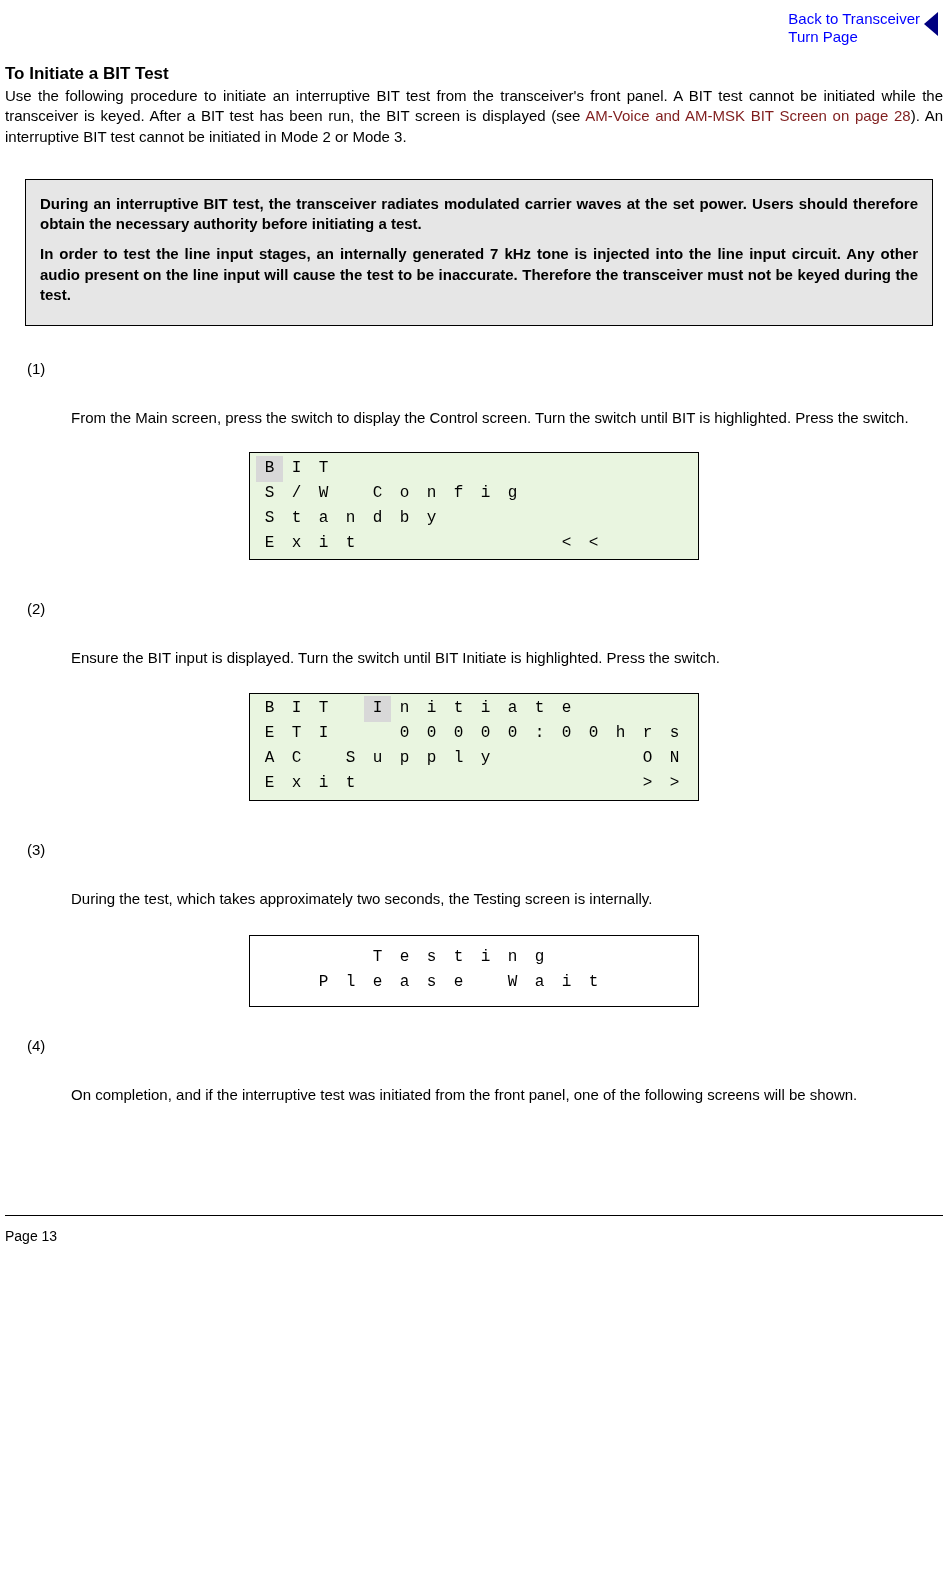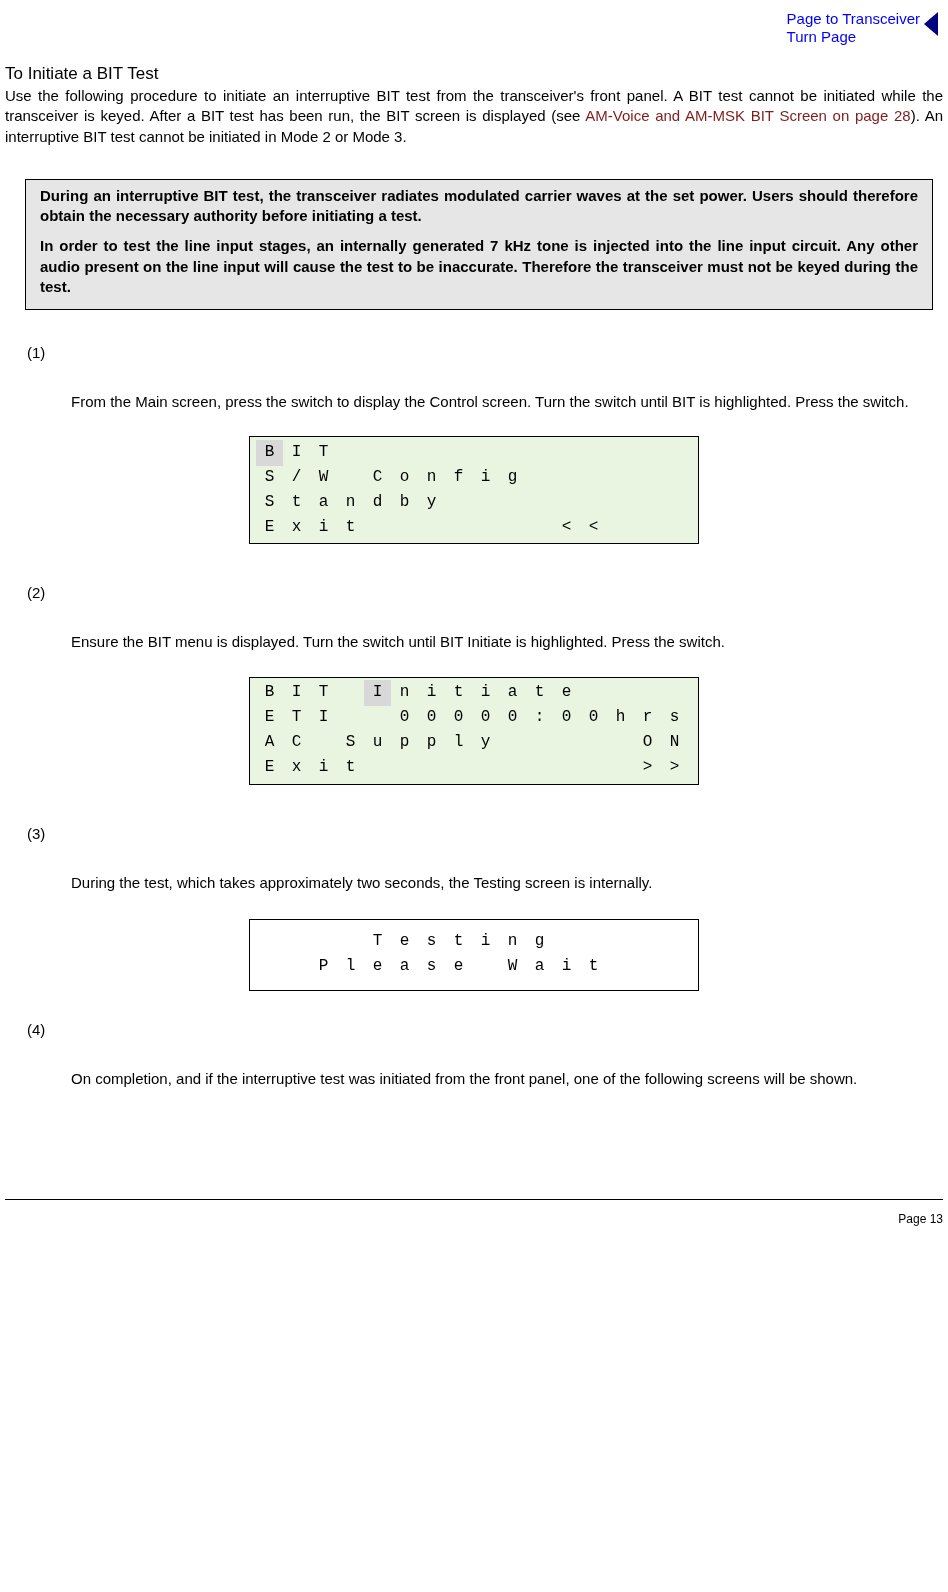--- a/index.html
+++ b/index.html
@@ -31,35 +31,35 @@
     margin-right: 4px;
   }
   .back-triangle {
     width: 0; height: 0;
     border-top: 12px solid transparent;
     border-bottom: 12px solid transparent;
     border-right: 14px solid #000080;
     margin-top: 2px;
   }
   .heading {
-    font-weight: normal;
+    font-weight: bold;
     font-size: 17px;
     margin-top: 18px;
     margin-bottom: 2px;
   }
   .body-text {
     text-align: justify;
     line-height: 1.35;
   }
   .link-inline { color: #7f1d1d; }
   .note-box {
     border: 1.5px solid #000;
     background: #e6e6e6;
     margin: 32px 10px 34px 20px;
-    padding: 2px 14px;
+    padding: 10px 14px;
   }
   .note-box p {
     font-weight: bold;
     text-align: justify;
     margin: 4px 0 10px 0;
     line-height: 1.35;
   }
   .step {
     display: flex;
     margin: 0 0 18px 22px;
@@ -92,33 +92,33 @@
     background: #fff;
     margin: 26px auto 30px auto;
     font-family: "Courier New", monospace;
     font-size: 16px;
     line-height: 1.6;
     padding: 10px 0;
   }
   .footer {
     border-top: 1px solid #000;
     margin-top: 110px;
-    text-align: right;
+    text-align: left;
     padding: 12px 0 14px 0;
-    font-size: 12px;
+    font-size: 14px;
   }
 </style>
 </head>
 <body>
 
 <div class="page">
 
   <div class="header-row">
     <div class="back-link">
-      <span>Page to Transceiver</span><br>
+      <span>Back to Transceiver</span><br>
       <span>Turn Page</span>
     </div>
     <div class="back-triangle"></div>
   </div>
 
   <div class="heading">To Initiate a BIT Test</div>
 
   <div class="body-text">
     <span>Use the following procedure to initiate an interruptive BIT test from the transceiver's front panel. A BIT test cannot be initiated while the transceiver is keyed. After a BIT test has been run, the BIT screen is displayed (see </span><span class="link-inline">AM-Voice and AM-MSK BIT Screen on page 28</span><span>). An interruptive BIT test cannot be initiated in Mode 2 or Mode 3.</span>
   </div>
@@ -203,21 +203,21 @@
         <span class="lcd-cell">&lt;</span>
         <span class="lcd-cell">&lt;</span>
         <span class="lcd-cell"></span>
         <span class="lcd-cell"></span>
         <span class="lcd-cell"></span>
       </div>
     </div>
 
   <div class="step">
     <div class="step-num">(2)</div>
-    <div class="step-text">Ensure the BIT menu is displayed. Turn the switch until BIT Initiate is highlighted. Press the switch.</div>
+    <div class="step-text">Ensure the BIT input is displayed. Turn the switch until BIT Initiate is highlighted. Press the switch.</div>
   </div>
 
   <div class="lcd" style="width:448px;" id="lcd2">
       <div class="lcd-row">
         <span class="lcd-cell">B</span>
         <span class="lcd-cell">I</span>
         <span class="lcd-cell">T</span>
         <span class="lcd-cell"></span>
         <span class="lcd-cell hl">I</span>
         <span class="lcd-cell">n</span>

